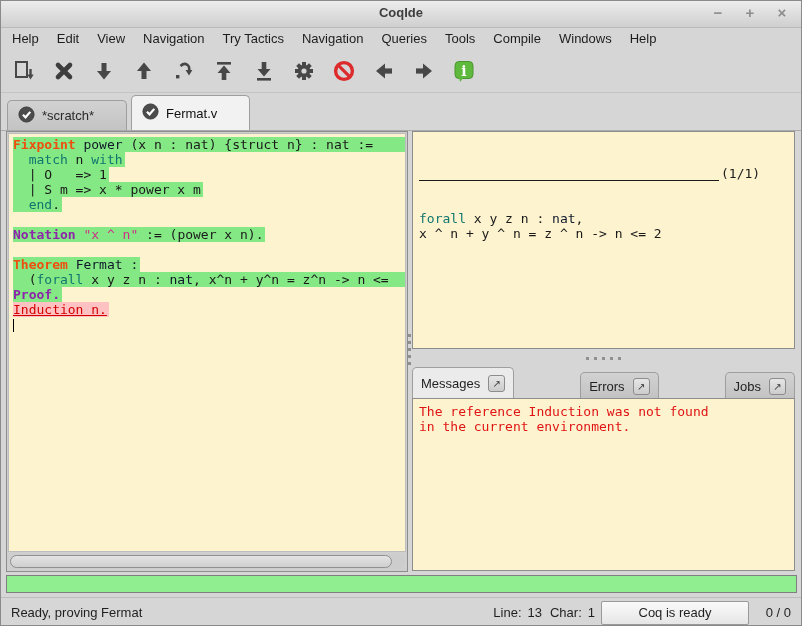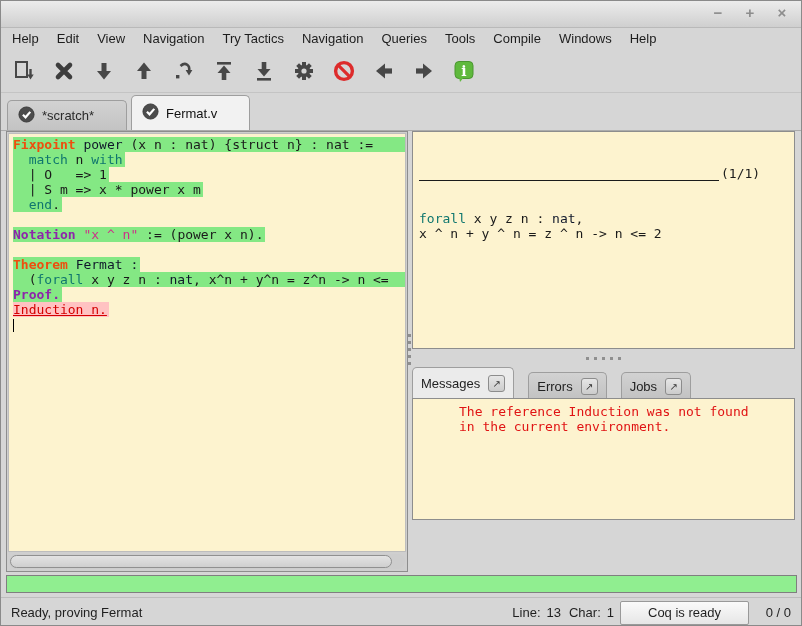--- a/index.html
+++ b/index.html
@@ -51,42 +51,43 @@
   .goal-sep .rule{flex:0 0 300px;border-bottom:1px solid #1a1a1a;height:12px;}
   .goal-sep .counter{margin-left:2px;}
 
   
   .vdots{position:absolute;left:406px;top:333px;width:5px;display:flex;flex-direction:column;gap:4px;align-items:center;}
   .vdots i{width:3px;height:3px;background:#8f8f8f;display:block;}
   .hdots{position:absolute;left:411px;top:353px;width:383px;height:9px;display:flex;gap:5px;align-items:center;justify-content:center;}
   .hdots i{width:3px;height:3px;background:#8f8f8f;display:block;}
 
   
-  .msg-tabs{position:absolute;left:411px;top:364px;width:383px;height:34px;display:flex;align-items:flex-end;gap:14px;}
+  .msg-tabs{position:absolute;left:411px;top:364px;width:383px;height:34px;display:flex;align-items:flex-end;gap:7px;justify-content:space-between;}
   .msg-tab{display:flex;align-items:center;gap:8px;height:26px;padding:0 8px;background:linear-gradient(#d2d2d2,#c2c2c2);border:1px solid #9e9e9e;border-bottom:none;border-radius:5px 5px 0 0;font-size:13px;color:#222;}
   .msg-tab.active{height:31px;background:#ebebeb;}
   .detach-btn{width:17px;height:17px;border:1px solid #8c8c8c;border-radius:3px;background:linear-gradient(#e6e6e6,#cccccc);font-size:10px;color:#333;display:flex;align-items:center;justify-content:center;padding:0;}
-  .msg-content{left:411px;top:397px;width:383px;height:122px;padding-left:40px;}
+  .msg-content{left:411px;top:397px;width:383px;height:173px;}
   .msg-text{padding:5px 6px;font-family:"DejaVu Sans Mono","Liberation Mono",monospace;font-size:13px;line-height:15px;color:#e01414;white-space:pre;}
 
   
   .progress-track{position:absolute;left:5px;top:574px;width:791px;height:18px;border:1px solid #7f7f7f;background:#fff;box-sizing:border-box;}
   .progress-fill{height:100%;background:#90ee90;}
   .statusbar{position:absolute;left:0;top:596px;width:100%;height:29px;border-top:1px solid #bdbdbd;display:flex;align-items:center;font-size:13px;color:#1f1f1f;}
   .status-left{margin-left:10px;flex:1;}
   .status-right{display:flex;align-items:center;margin-right:10px;gap:6px;}
-  .coq-state-btn{width:129px;height:24px;background:linear-gradient(#fafafa,#e6e6e6);border:1px solid #999;border-radius:2px;font-size:13px;color:#1f1f1f;text-align:center;}
+  .coq-state-btn{width:148px;height:24px;background:linear-gradient(#fafafa,#e6e6e6);border:1px solid #999;border-radius:2px;font-size:13px;color:#1f1f1f;text-align:center;}
   .counts{width:36px;text-align:right;}
 </style>
 </head>
 <body>
 
 <div class="window">
 
   <div class="titlebar">
+    <div class="title">CoqIde</div>
     <div class="win-controls" id="win-controls">
         <div class="win-btn">−</div>
         <div class="win-btn">+</div>
         <div class="win-btn">×</div>
       </div>
   </div>
 
   <div class="menubar" id="menubar">
       <div class="menu-item">Help</div>
       <div class="menu-item">Edit</div>

